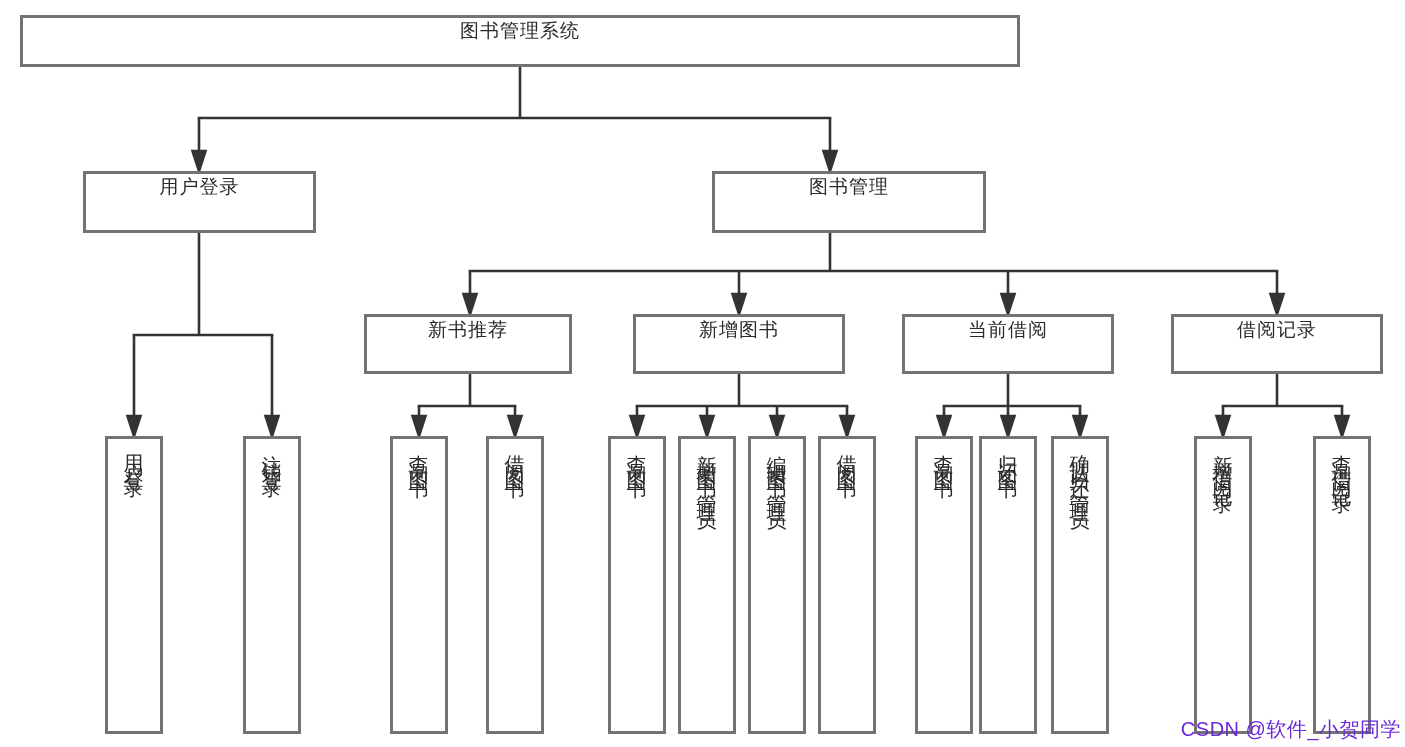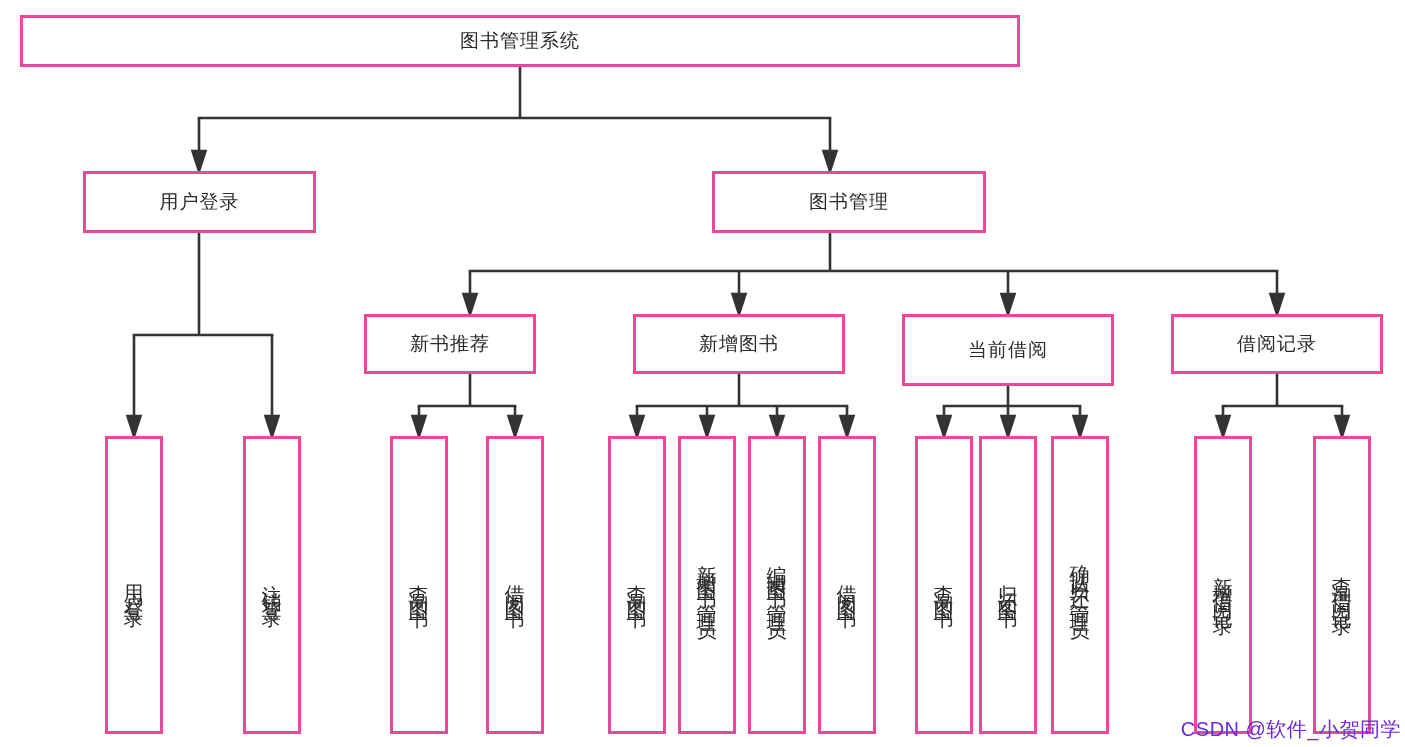--- a/index.html
+++ b/index.html
@@ -8,24 +8,23 @@
     width:1405px;height:747px;
     background:#ffffff;
     font-family:"Liberation Sans", sans-serif;
     color:#2b2b2b;
     overflow:hidden;
   }
   .connectors{position:absolute;left:0;top:0;width:1405px;height:747px;}
   .box{
     position:absolute;
     box-sizing:border-box;
-    border:3px solid #ec4899;
+    border:3px solid #737373;
     background:#ffffff;
     display:flex;
-    align-items:center;
     justify-content:center;
   }
   .hbox .lbl{
     font-size:19px;
     letter-spacing:1px;
     white-space:nowrap;
   }
   .vbox .lbl{
     writing-mode:vertical-rl;
     text-orientation:mixed;
@@ -122,27 +121,27 @@
     <span class="lbl">图书管理系统</span>
   </div>
 
   <div class="box hbox" style="left:83px;top:171px;width:233px;height:62px">
     <span class="lbl">用户登录</span>
   </div>
   <div class="box hbox" style="left:712px;top:171px;width:274px;height:62px">
     <span class="lbl">图书管理</span>
   </div>
 
-  <div class="box hbox" style="left:364px;top:314px;width:172px;height:60px">
+  <div class="box hbox" style="left:364px;top:314px;width:208px;height:60px">
     <span class="lbl">新书推荐</span>
   </div>
   <div class="box hbox" style="left:633px;top:314px;width:212px;height:60px">
     <span class="lbl">新增图书</span>
   </div>
-  <div class="box hbox" style="left:902px;top:314px;width:212px;height:72px">
+  <div class="box hbox" style="left:902px;top:314px;width:212px;height:60px">
     <span class="lbl">当前借阅</span>
   </div>
   <div class="box hbox" style="left:1171px;top:314px;width:212px;height:60px">
     <span class="lbl">借阅记录</span>
   </div>
 
   <div class="box vbox" style="left:105px;top:436px;width:58px;height:298px">
     <span class="lbl">用户登录</span>
   </div>
   <div class="box vbox" style="left:243px;top:436px;width:58px;height:298px">

